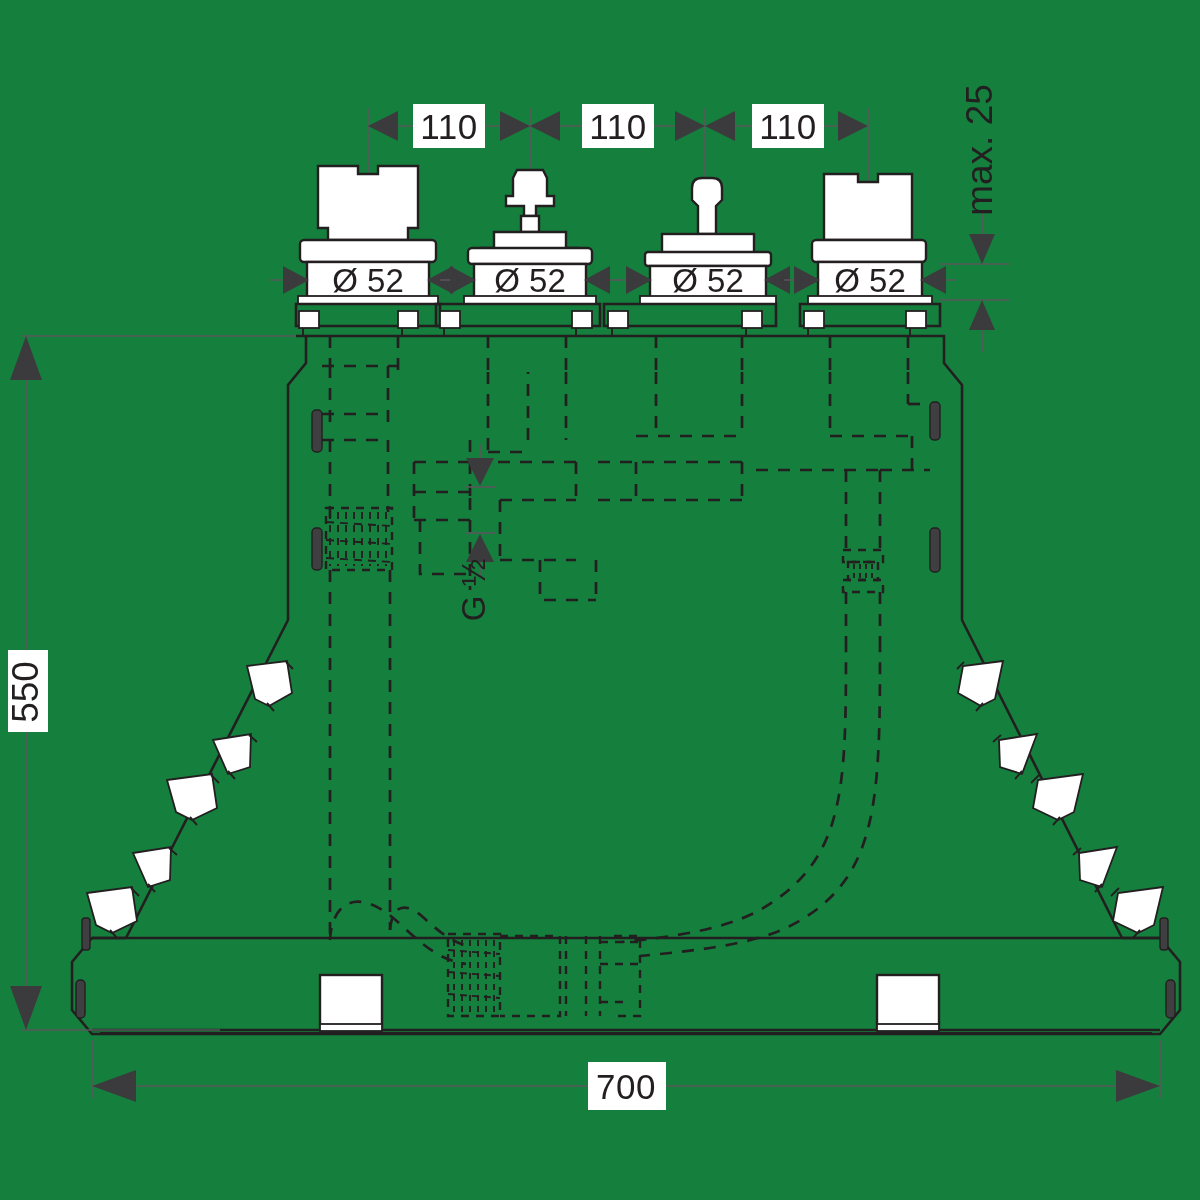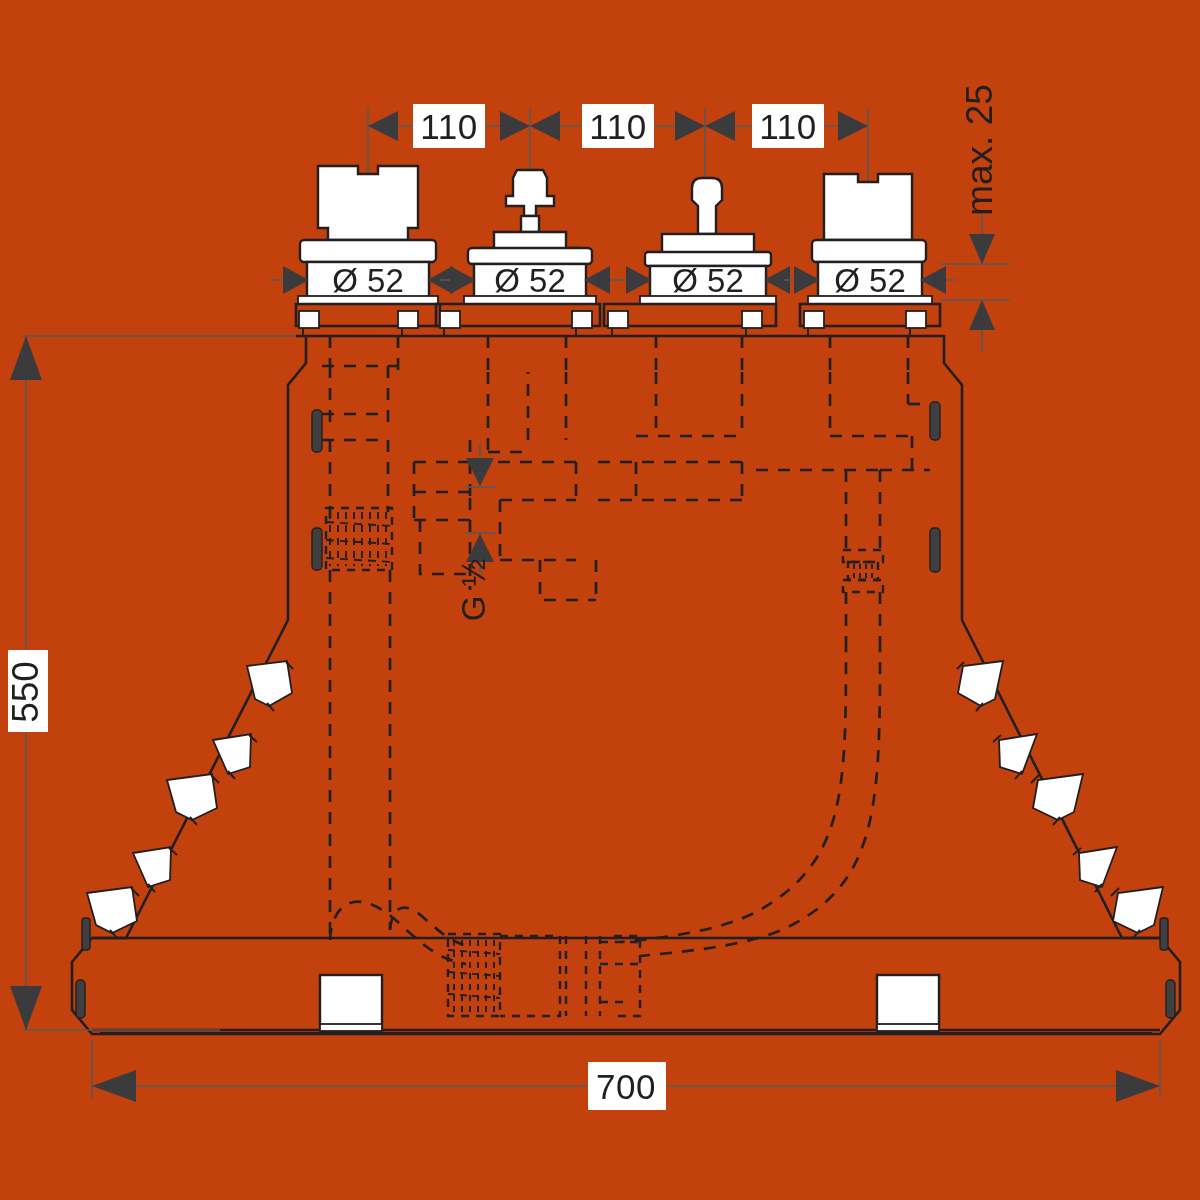--- a/index.html
+++ b/index.html
@@ -10,21 +10,21 @@
   body {
     width: 1200px;
     height: 1200px;
     font-family: "Liberation Sans", sans-serif;
     overflow: hidden;
   }
   #drawing-root {
     position: relative;
     width: 1200px;
     height: 1200px;
-    background: #c2410c;
+    background: #15803d;
   }
   svg#technical-drawing {
     display: block;
     width: 1200px;
     height: 1200px;
   }
   .obj-line {
     fill: none;
     stroke: #231f20;
     stroke-width: 2.6;

